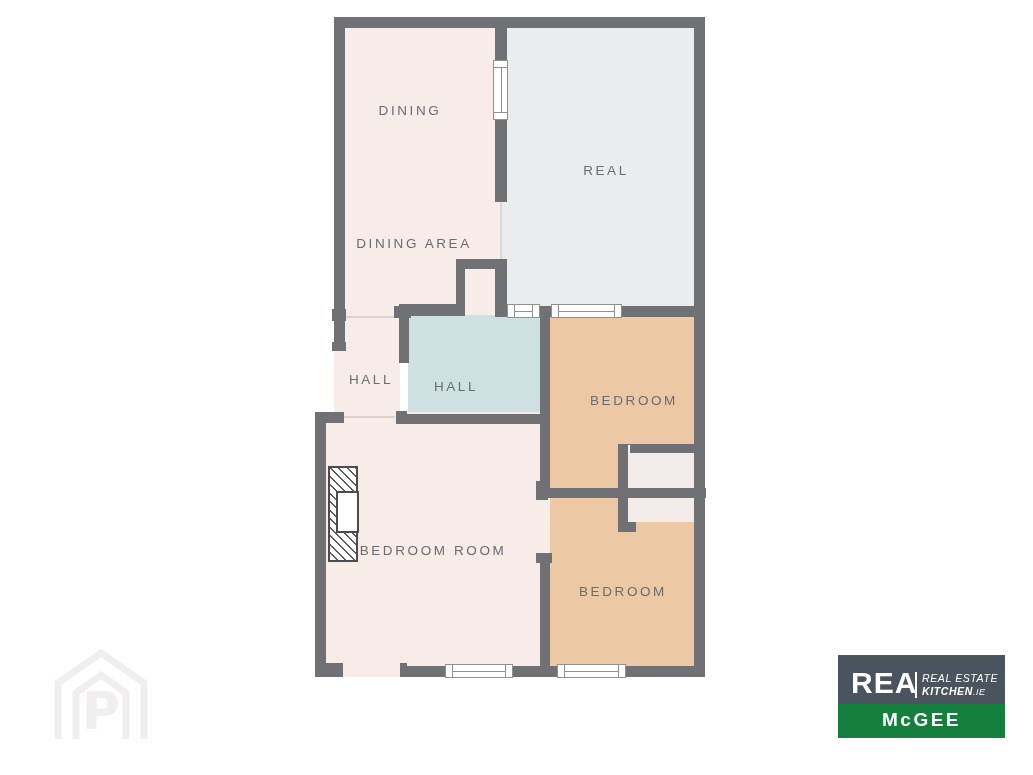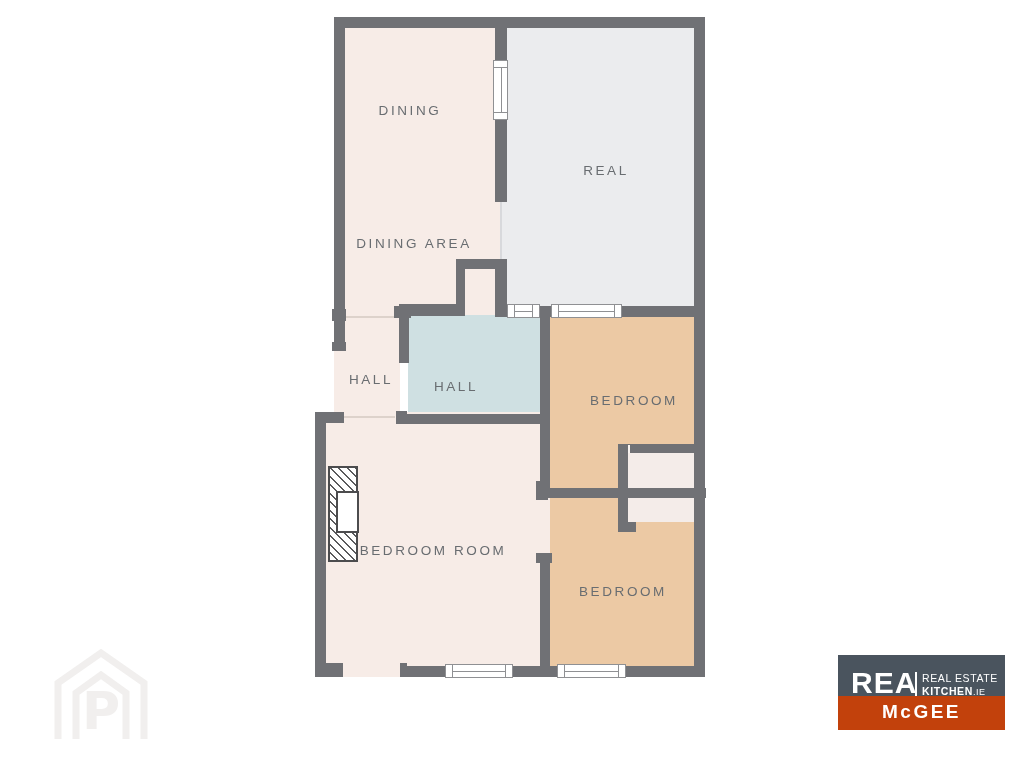--- a/index.html
+++ b/index.html
@@ -28,25 +28,25 @@
   
   .fp-outer{background:#ffffff;border:2px solid #4c4c4e;box-sizing:border-box;
     background-image:repeating-linear-gradient(45deg,#ffffff 0 4.5px,#5a5a5c 4.5px 6px);}
   .fp-inner{background:#ffffff;border:2px solid #4c4c4e;box-sizing:border-box;}
   
   .room-label{position:absolute;transform:translate(-50%,-50%);color:#696d71;
     font-size:13.5px;letter-spacing:2.6px;white-space:nowrap;font-weight:400;}
   
   .rea-box{position:absolute;left:838px;top:655px;width:167px;height:87px;}
   .rea-top{position:absolute;left:0;top:0;right:0;height:61px;background:#4a545e;}
-  .rea-green{position:absolute;left:0;bottom:12px;right:0;height:34px;background:#c2410c;}
+  .rea-green{position:absolute;left:0;bottom:4px;right:0;height:34px;background:#15803d;}
   .rea-main{position:absolute;left:13px;top:13px;color:#ffffff;font-weight:bold;
     font-size:30px;letter-spacing:1px;line-height:1;}
   .rea-div{position:absolute;left:77px;top:17px;width:2px;height:26px;background:#ffffff;}
-  .rea-rt{position:absolute;left:84px;top:17px;color:#ffffff;line-height:1.2;}
+  .rea-rt{position:absolute;left:84px;top:17px;color:#ffffff;line-height:1.2;font-style:italic;}
   .rea-l1{font-size:10.5px;letter-spacing:0.6px;}
   .rea-l2{font-size:10.5px;font-weight:bold;letter-spacing:0.6px;}
   .rea-l2 .suffix{font-weight:normal;font-size:9px;}
   .rea-office{position:absolute;left:0;right:0;bottom:7px;text-align:center;color:#ffffff;
     font-weight:bold;font-size:19px;letter-spacing:2.5px;}
   
   .wm{position:absolute;left:46px;top:641px;}
 </style>
 </head>
 <body>

